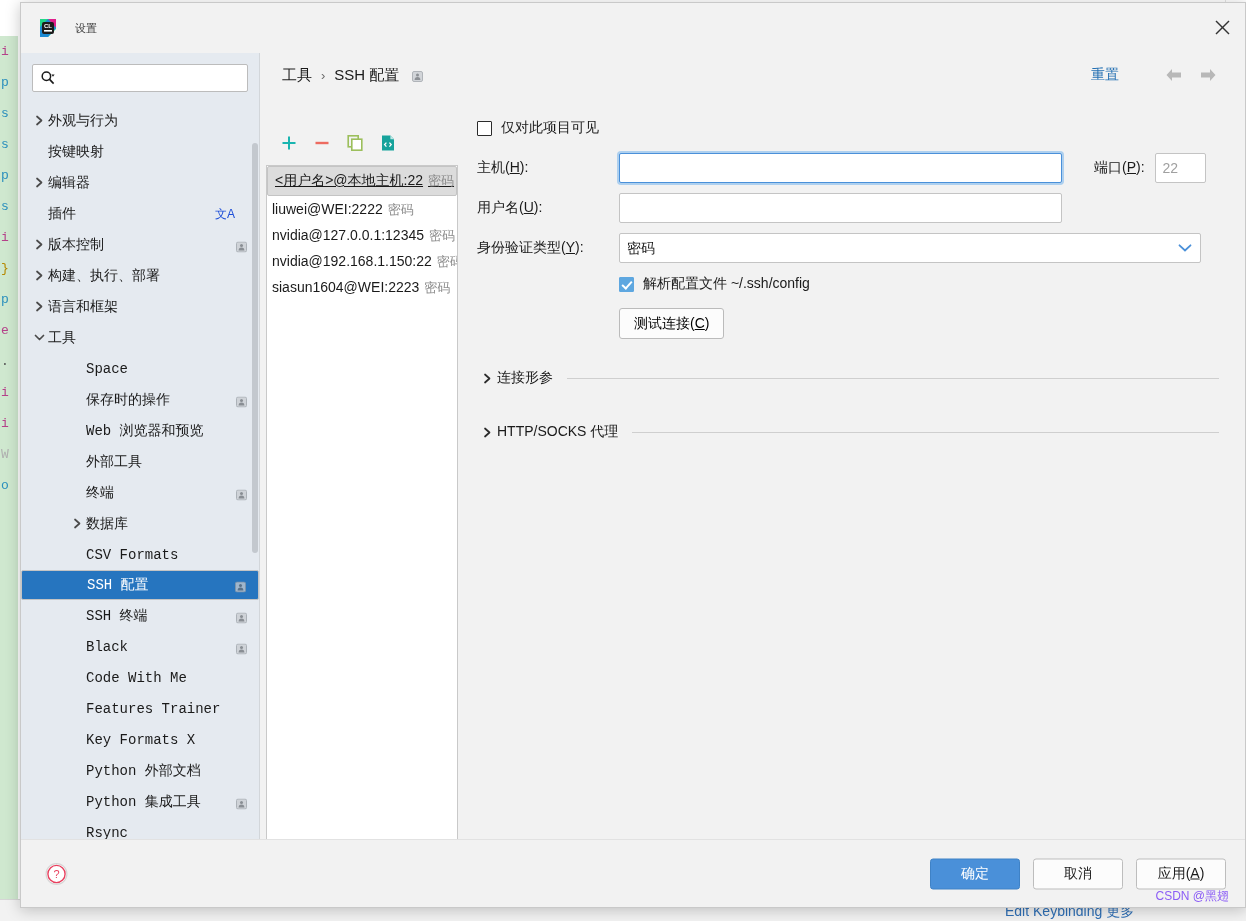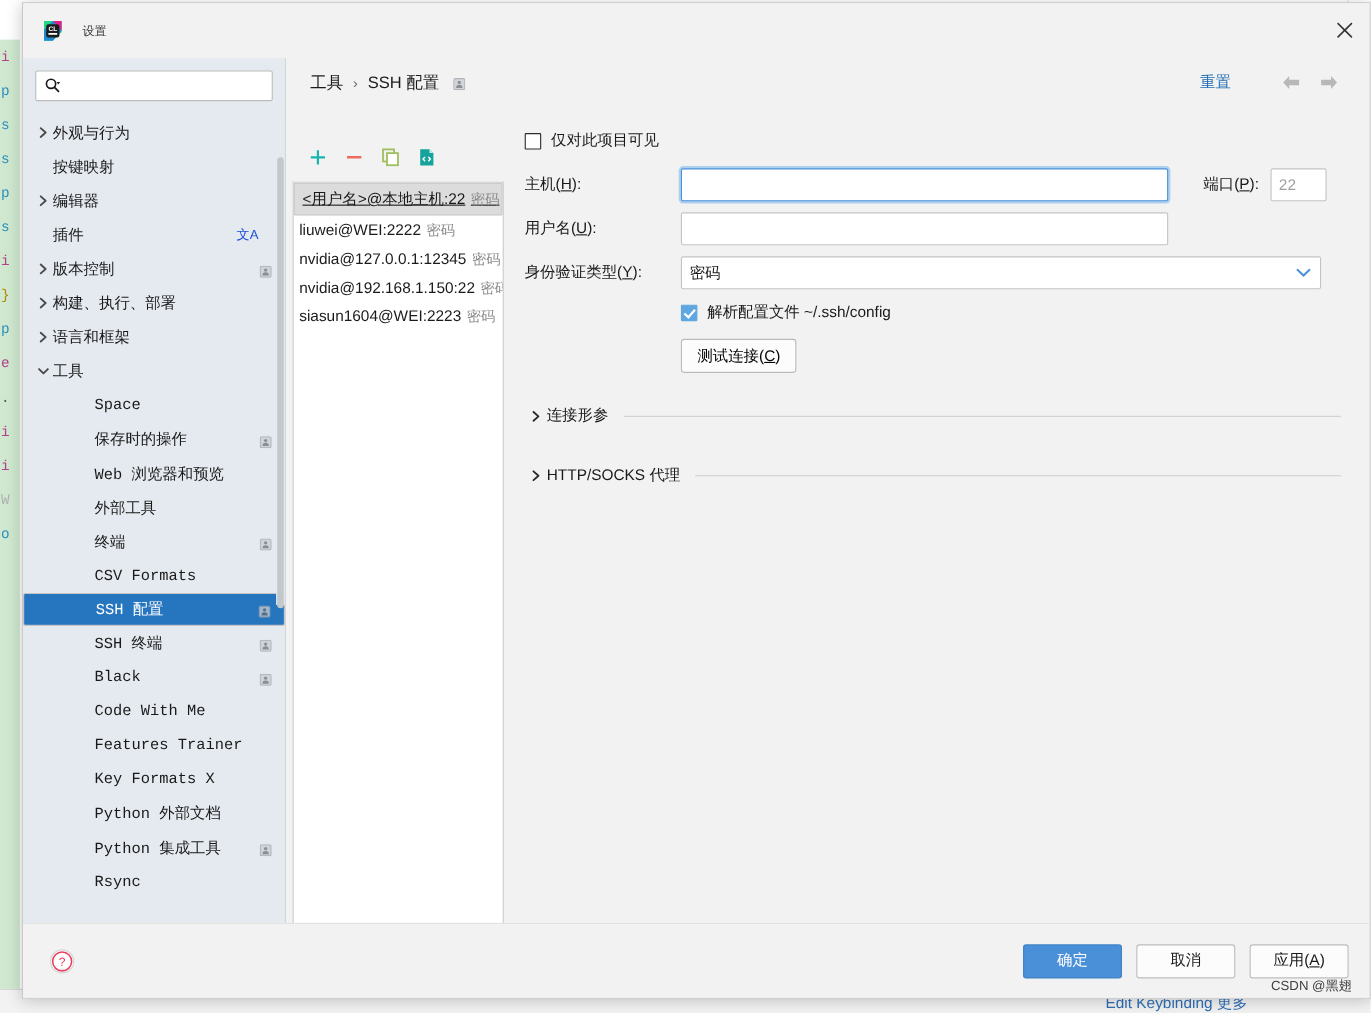--- a/index.html
+++ b/index.html
@@ -256,21 +256,21 @@
     height: 31px; min-width: 90px; padding: 0 16px;
     border: 1px solid #bdbdbd; border-radius: 3px; background: #fcfcfc;
     font-family: inherit; font-size: 14px; cursor: pointer; color: #1a1a1a;
   }
   .btn.primary {
     background: #4a90d9; border-color: #3f82c6; color: #fff;
   }
   .btn u { text-decoration: underline; }
   .watermark {
     position: absolute; right: 16px; bottom: 2px;
-    font-size: 12px; color: #404040;
+    font-size: 12px; color: #8b5cf6;
   }
 </style>
 </head>
 <body>
 
 <div id="bg-ide">
   <div class="bg-gutter-left"></div>
   <div class="bg-code-col" id="bg-left-col">
       <span style="color: rgb(181, 65, 138);">i</span>
       <span style="color: rgb(26, 26, 26);"></span>
@@ -448,20 +448,28 @@
           <div class="tree-item" style="padding-left: 48px;">
             <span class="chev"></span>
             <span class="tree-label">终端</span>
             <span class="badge-ico"><svg width="11" height="11" viewBox="0 0 11 11">
                 <rect x="0.5" y="0.5" width="10" height="10" rx="1.5" fill="#c8ccd1" stroke="#9aa0a6"></rect>
                 <circle cx="5.5" cy="4" r="1.5" fill="#6b7076"></circle>
                 <path d="M2.6 9 a2.9 2.9 0 0 1 5.8 0 z" fill="#6b7076"></path>
               </svg></span>
           </div>
           <div class="tree-item" style="padding-left: 48px;">
+            <span class="chev">
+              <svg width="11" height="11" viewBox="0 0 11 11">
+                <path d="M3 1.5 L7.5 5.5 L3 9.5" fill="none" stroke="currentColor" stroke-width="1.7" stroke-linecap="round" stroke-linejoin="round"></path>
+              </svg>
+            </span>
+            <span class="tree-label">数据库</span>
+          </div>
+          <div class="tree-item" style="padding-left: 48px;">
             <span class="chev"></span>
             <span class="tree-label">CSV Formats</span>
           </div>
           <div class="tree-item sel" style="padding-left: 48px;">
             <span class="chev" style="color: rgb(255, 255, 255);"></span>
             <span class="tree-label">SSH 配置</span>
             <span class="badge-ico"><svg width="11" height="11" viewBox="0 0 11 11">
                 <rect x="0.5" y="0.5" width="10" height="10" rx="1.5" fill="#c8ccd1" stroke="#9aa0a6"></rect>
                 <circle cx="5.5" cy="4" r="1.5" fill="#6b7076"></circle>
                 <path d="M2.6 9 a2.9 2.9 0 0 1 5.8 0 z" fill="#6b7076"></path>

